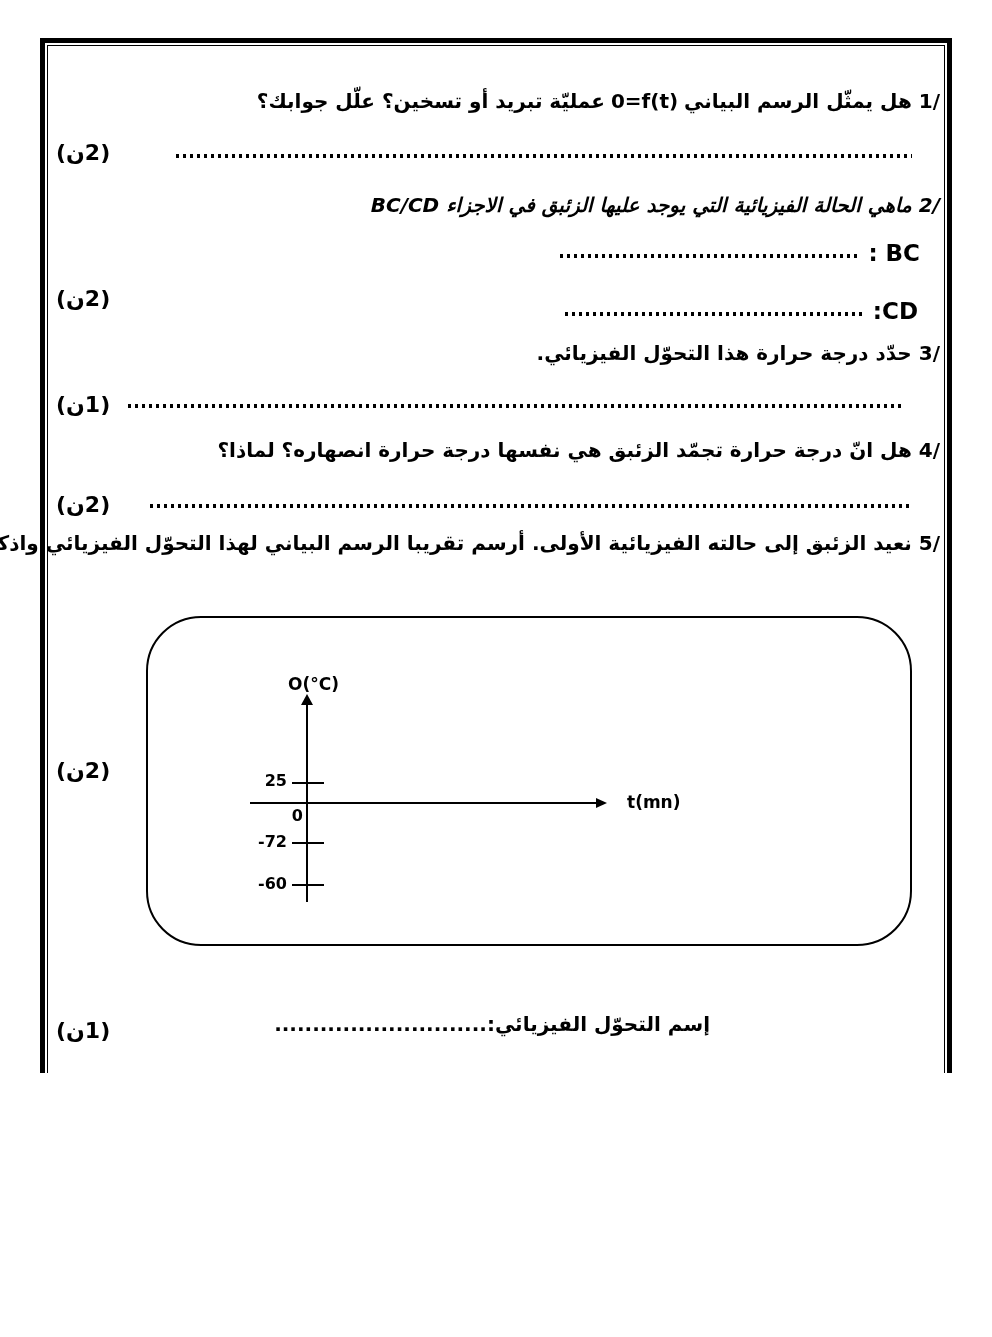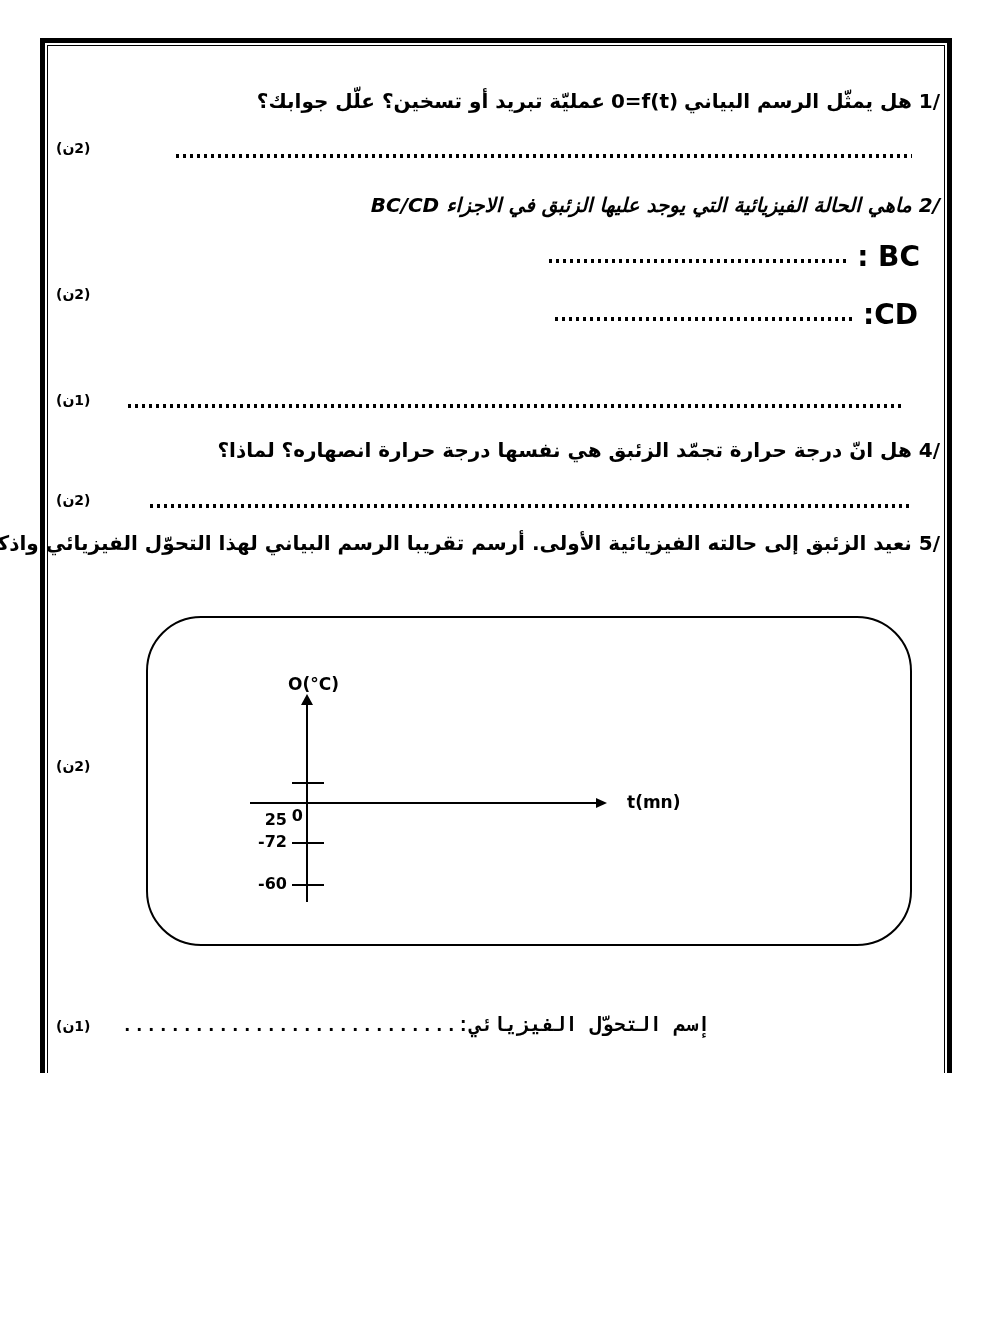--- a/index.html
+++ b/index.html
@@ -10,39 +10,39 @@
   
   .frame{position:absolute;left:40px;top:38px;right:40px;bottom:0;
     border:5px solid #000;border-bottom:none;}
   .frame-inner{position:absolute;left:2px;right:2px;top:2px;bottom:0;
     border:1px solid #000;border-bottom:none;}
   .q{position:absolute;right:52px;direction:rtl;text-align:right;
     font-size:20px;font-weight:700;white-space:nowrap;line-height:1.35;}
   .qnum{direction:ltr;unicode-bidi:isolate;margin-left:7px;}
   .formula{direction:ltr;unicode-bidi:isolate;margin:0 6px;}
   .marks{position:absolute;left:56px;direction:ltr;unicode-bidi:isolate;
-    font-size:14px;font-weight:700;white-space:nowrap;}
+    font-size:22px;font-weight:700;white-space:nowrap;}
   .dotline{position:absolute;height:4px;
     background:repeating-linear-gradient(to right,#000 0 3px,transparent 3px 7px);}
-  .ansline{position:absolute;direction:ltr;text-align:center;font-size:28px;font-weight:700;white-space:nowrap;}
+  .ansline{position:absolute;direction:ltr;text-align:center;font-size:23px;font-weight:700;white-space:nowrap;}
   .ansline .dots{display:inline-block;width:300px;height:4px;margin-bottom:3px;
     background:repeating-linear-gradient(to right,#000 0 3px,transparent 3px 7px);}
   .ansline .anslabel{margin-left:8px;}
   .graph-box{position:absolute;left:146px;top:616px;width:762px;height:326px;
     border:2px solid #000;border-radius:55px;}
   .axis{position:absolute;background:#000;}
   .tick{position:absolute;background:#000;height:2px;width:32px;}
   .ticklabel{position:absolute;font-size:16px;font-weight:700;text-align:right;}
   .axislabel{position:absolute;font-size:17px;font-weight:700;white-space:nowrap;}
   .arrow-up{position:absolute;width:0;height:0;
     border-left:6px solid transparent;border-right:6px solid transparent;border-bottom:11px solid #000;}
   .arrow-right{position:absolute;width:0;height:0;
     border-top:5px solid transparent;border-bottom:5px solid transparent;border-left:11px solid #000;}
   .nameline{position:absolute;right:282px;top:1012px;direction:rtl;
-    font-size:20px;font-weight:700;white-space:nowrap;font-family:Liberation Mono, monospace;}
+    font-size:20px;font-weight:700;white-space:nowrap;}
   .footer-wish{position:absolute;left:72px;top:1246px;direction:rtl;
     font-size:13px;font-weight:700;white-space:nowrap;}
   .pagenum{position:absolute;left:513px;top:1288px;font-size:17px;font-weight:400;}
 </style>
 </head>
 <body>
 
 <div class="page">
 
   <div class="frame">
@@ -59,20 +59,23 @@
     <span class="qnum">2/</span><span>ماهي الحالة الفيزيائية التي يوجد عليها الزئبق في الاجزاء BC/CD</span>
   </div>
   <div class="ansline" style="top:240px;right:72px;">
     <span class="dots"></span><span class="anslabel">: BC</span>
   </div>
   <div class="ansline" style="top:287px;right:74px;margin-top:11px;">
     <span class="dots"></span><span class="anslabel">:CD</span>
   </div>
   <span class="marks" style="top:286px;">(ن‎2)</span>
 
+  <div class="q" style="top:340px;">
+    <span class="qnum">3/</span><span>حدّد درجة حرارة هذا التحوّل الفيزيائي.</span>
+  </div>
   <span class="marks" style="top:392px;">(ن‎1)</span>
   <div class="dotline" style="left:128px;top:404px;width:775px;"></div>
 
   <div class="q" style="top:437px;margin-left:28px;">
     <span class="qnum">4/</span><span>هل انّ درجة حرارة  تجمّد الزئبق هي نفسها درجة حرارة انصهاره؟ لماذا؟</span>
   </div>
   <span class="marks" style="top:492px;">(ن‎2)</span>
   <div class="dotline" style="left:150px;top:504px;width:762px;"></div>
 
   <div class="q" style="top:530px;">
@@ -82,21 +85,21 @@
 
   <div class="graph-box"></div>
   <div>
     <span class="axislabel" style="left:288px;top:674px;">O(°C)</span>
     <div class="arrow-up" style="left:301px;top:694px;"></div>
     <div class="axis" style="left:306px;top:703px;width:2px;height:199px;"></div>
     <div class="axis" style="left:250px;top:802px;width:348px;height:2px;"></div>
     <div class="arrow-right" style="left:596px;top:798px;"></div>
     <span class="axislabel" style="left:613px;top:792px;margin-left:14px;">t(mn)</span>
 
-    <span class="ticklabel" style="left:255px;top:810px;width:32px;">25</span>
+    <span class="ticklabel" style="left:255px;top:771px;width:32px;">25</span>
     <div class="tick" style="left:292px;top:782px;"></div>
 
     <span class="ticklabel" style="left:283px;top:806px;width:20px;">0</span>
 
     <span class="ticklabel" style="left:250px;top:832px;width:37px;">-72</span>
     <div class="tick" style="left:292px;top:842px;"></div>
 
     <span class="ticklabel" style="left:250px;top:874px;width:37px;">-60</span>
     <div class="tick" style="left:292px;top:884px;"></div>
   </div>

